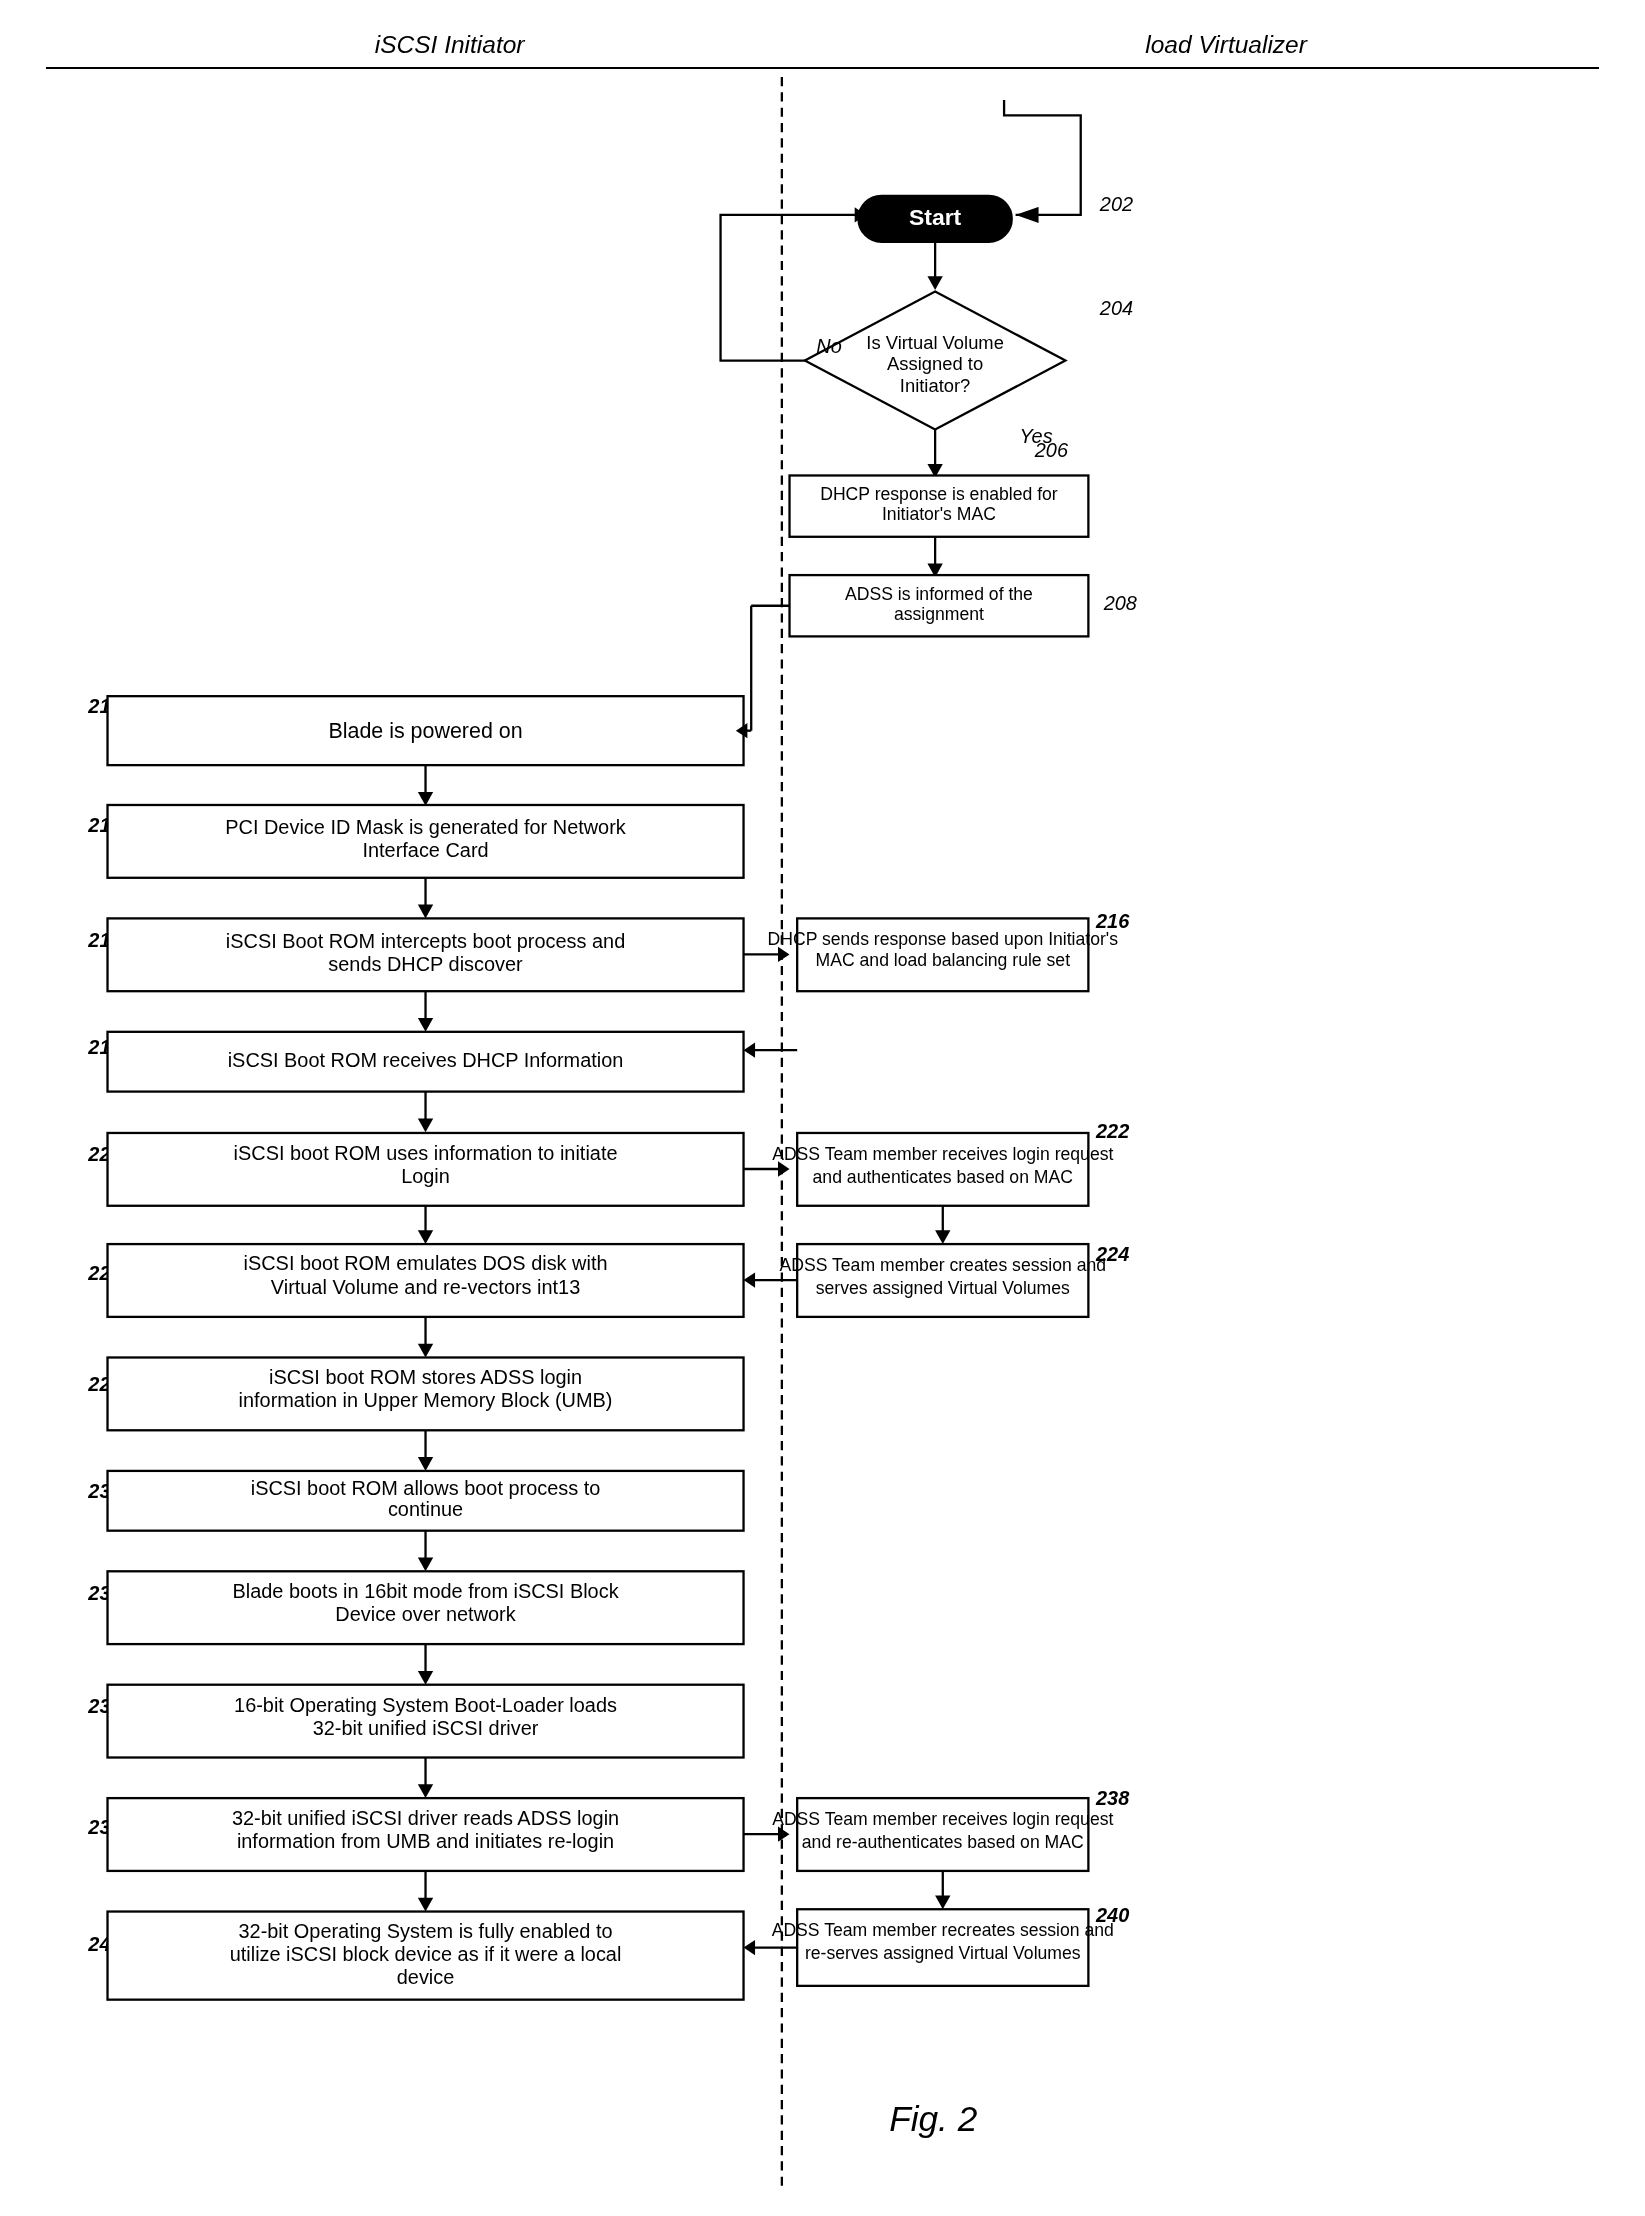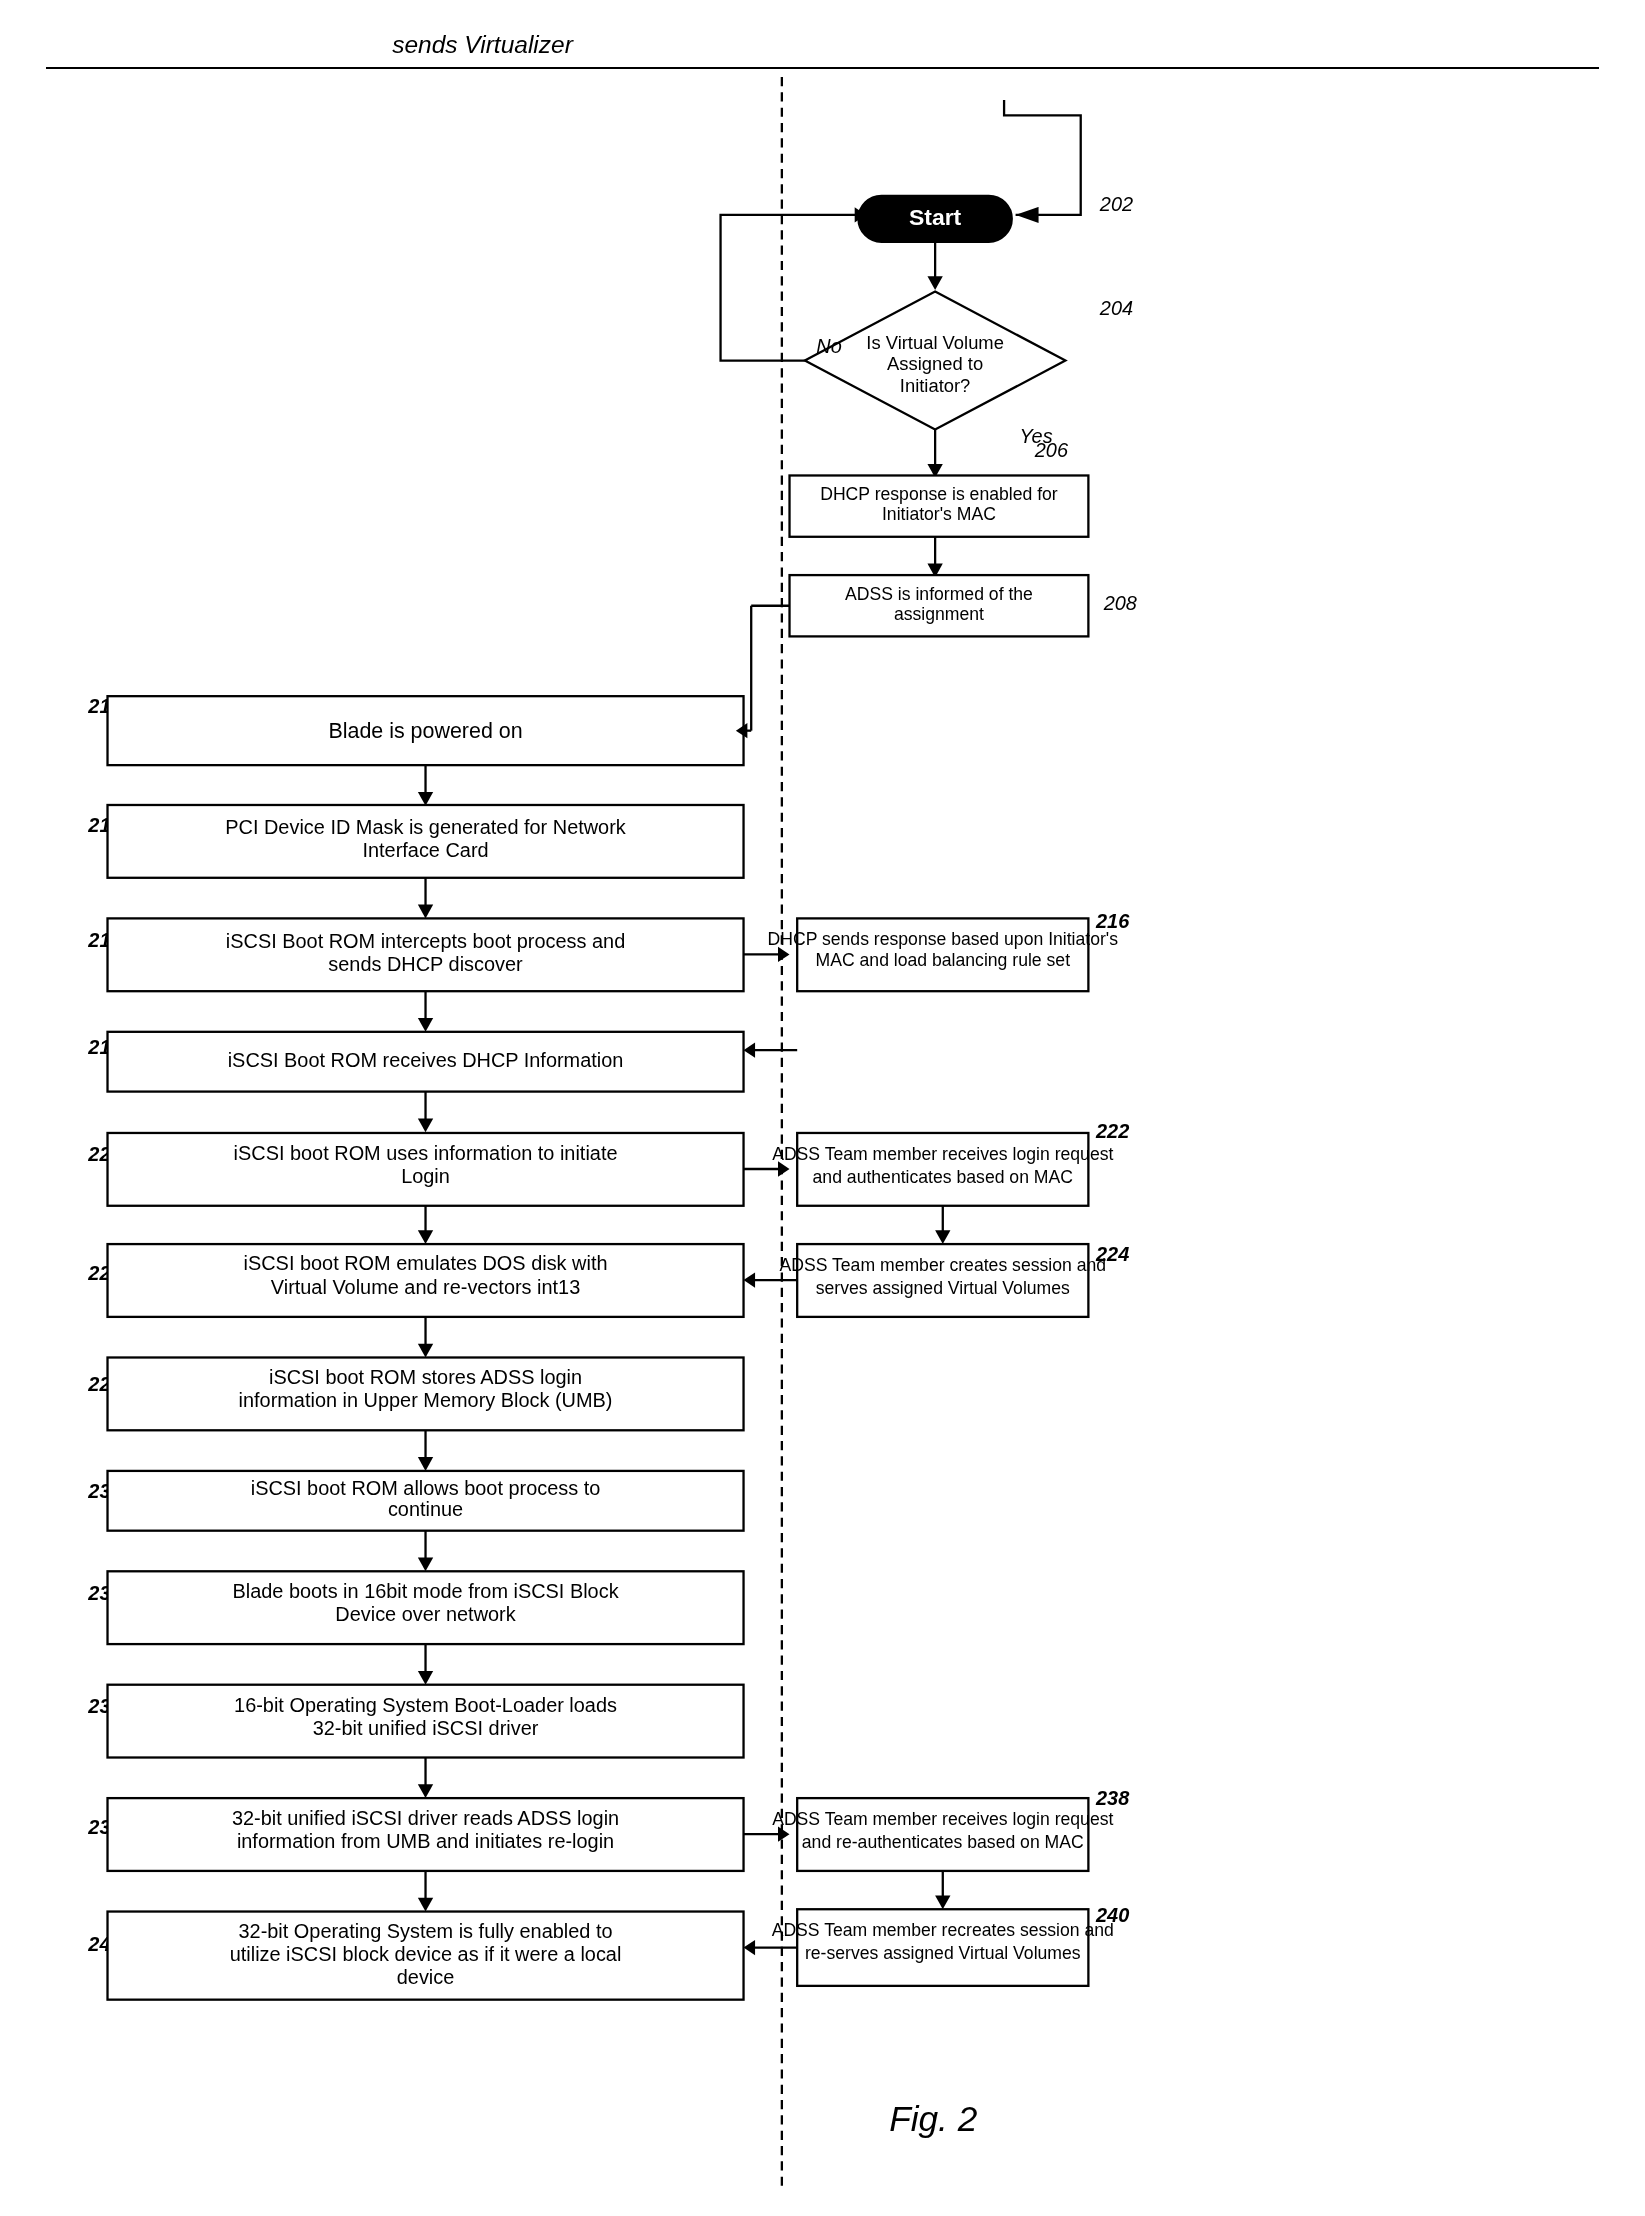--- a/index.html
+++ b/index.html
@@ -45,21 +45,22 @@
       background: #000;
       margin-bottom: 0;
     }
   </style>
 </head>
 <body>
 
 <div class="page">
 
   <div class="col-headers">
-    <div class="col-header col-header-right">sends Virtualizer</div>
+    <div class="col-header col-header-left">iSCSI Initiator</div>
+    <div class="col-header col-header-right">load Virtualizer</div>
   </div>
   <div class="header-line"></div>
 
   <div style="position:relative; width:1579px; min-height:2108px; margin-top:7.7px;text-decoration:underline;">
     <svg width="1579" height="2115" style="position:absolute;top:0;left:0;z-index:0;" viewBox="0 0 2060 2760">
 
       <line x1="960" y1="0" x2="960" y2="2760" stroke="#000" stroke-width="3" stroke-dasharray="12,8"></line>
 
       <path d="M 1250 30 L 1250 50 L 1350 50 L 1350 180 L 1265 180" stroke="#000" stroke-width="3" fill="none" marker-end="url(#arrowhead)"></path>
 

